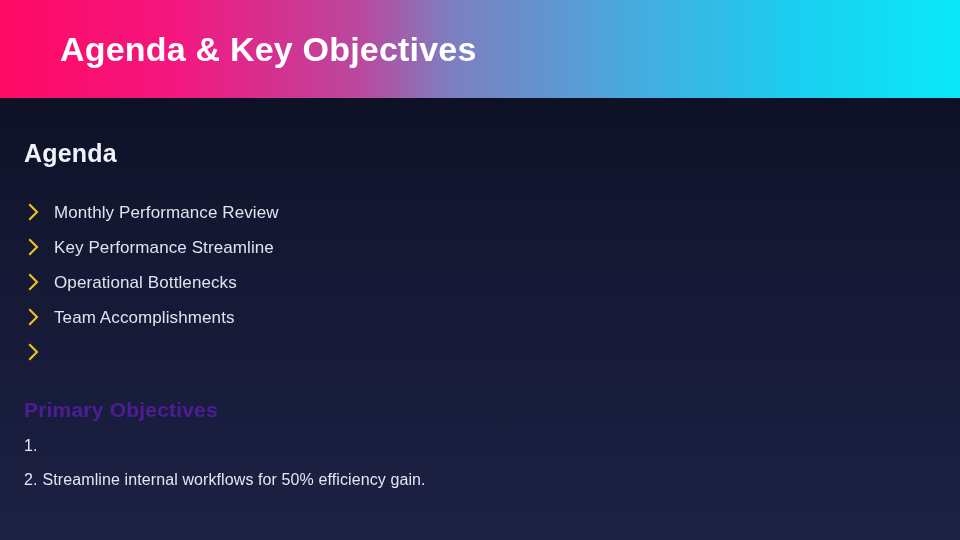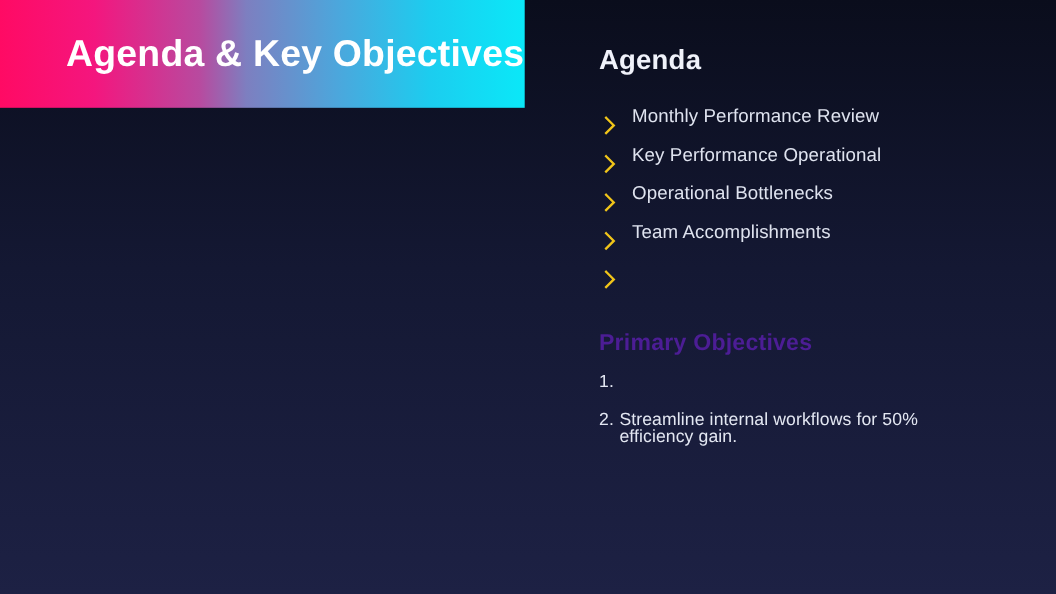--- a/index.html
+++ b/index.html
@@ -16,22 +16,21 @@
     background:linear-gradient(180deg, #0a0d1c 0%, #141833 45%, #1d2144 100%);
     color:#e7eaf3;
     -webkit-font-smoothing:antialiased;
   }
 
   .slide {
     position:relative;
     width:960px;
     height:440px;
     display:flex;
-    flex-direction:row;
-    gap:16px;
+    flex-direction:column;
   }
 
   
   .banner {
     position:relative;
     height:98px;
     flex:0 0 98px;
     background:linear-gradient(90deg,
       #ff0a64 0%,
       #f4167e 18%,
@@ -50,40 +49,41 @@
     font-weight:bold;
     letter-spacing:0.2px;
     color:#ffffff;
     line-height:1;
     white-space:nowrap;
   }
 
   
   .content {
     flex:1 1 auto;
-    padding:42px 60px 0 52px;
+    padding:42px 60px 0 24px;
     position:relative;
   }
 
   .section-heading {
     font-size:25px;
     font-weight:bold;
     color:#f0f2fa;
     letter-spacing:0.2px;
     line-height:1.1;
   }
 
   
   .agenda-list {
     list-style:none;
     margin-top:27px;
   }
 
   .agenda-item {
     display:flex;
+    align-items:center;
     height:35px;
     margin:0;
   }
 
   .chev {
     flex:0 0 30px;
     width:30px;
     height:35px;
     display:flex;
     align-items:center;
@@ -155,21 +155,21 @@
         </span>
         <span class="agenda-text">Monthly Performance Review</span>
       </li>
 
       <li class="agenda-item">
         <span class="chev">
           <svg width="12" height="18" viewBox="0 0 12 18" fill="none" aria-hidden="true">
             <path d="M2 2 L9 9 L2 16" stroke="#f0c419" stroke-width="2.1" stroke-linecap="square" stroke-linejoin="miter" fill="none"></path>
           </svg>
         </span>
-        <span class="agenda-text">Key Performance Operational</span>
+        <span class="agenda-text">Key Performance Streamline</span>
       </li>
 
       <li class="agenda-item">
         <span class="chev">
           <svg width="12" height="18" viewBox="0 0 12 18" fill="none" aria-hidden="true">
             <path d="M2 2 L9 9 L2 16" stroke="#f0c419" stroke-width="2.1" stroke-linecap="square" stroke-linejoin="miter" fill="none"></path>
           </svg>
         </span>
         <span class="agenda-text">Operational Bottlenecks</span>
       </li>

